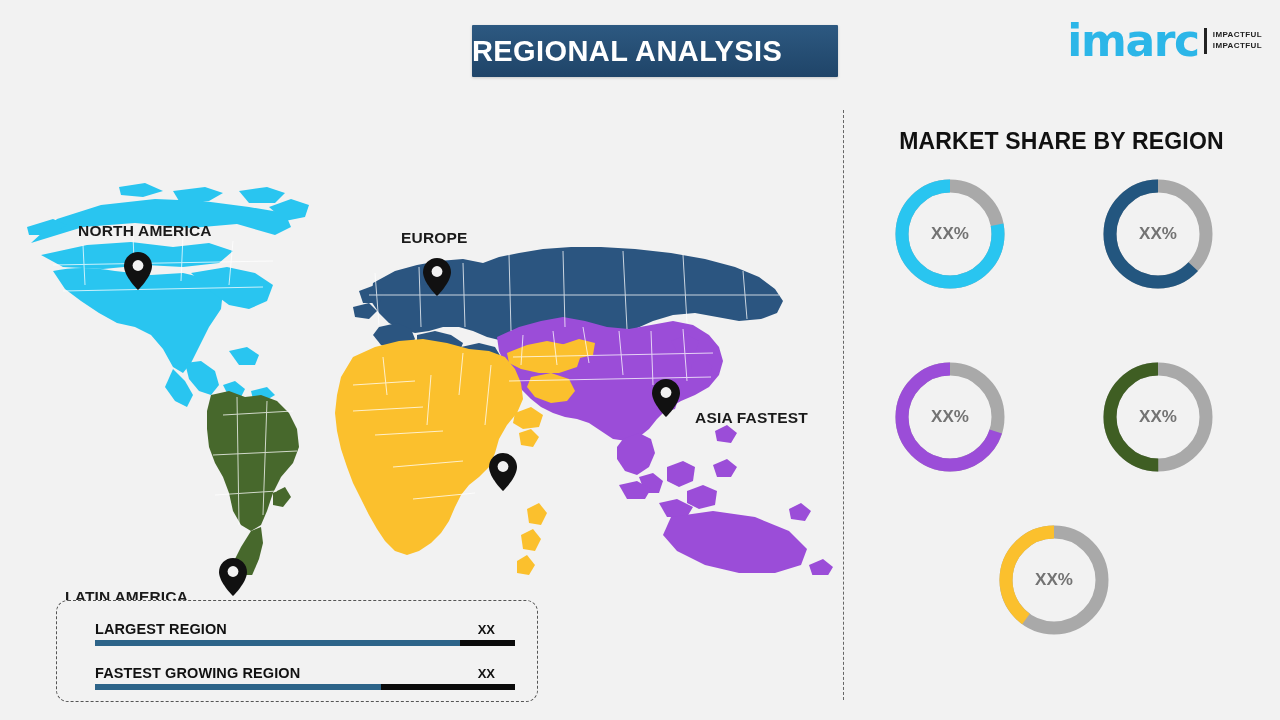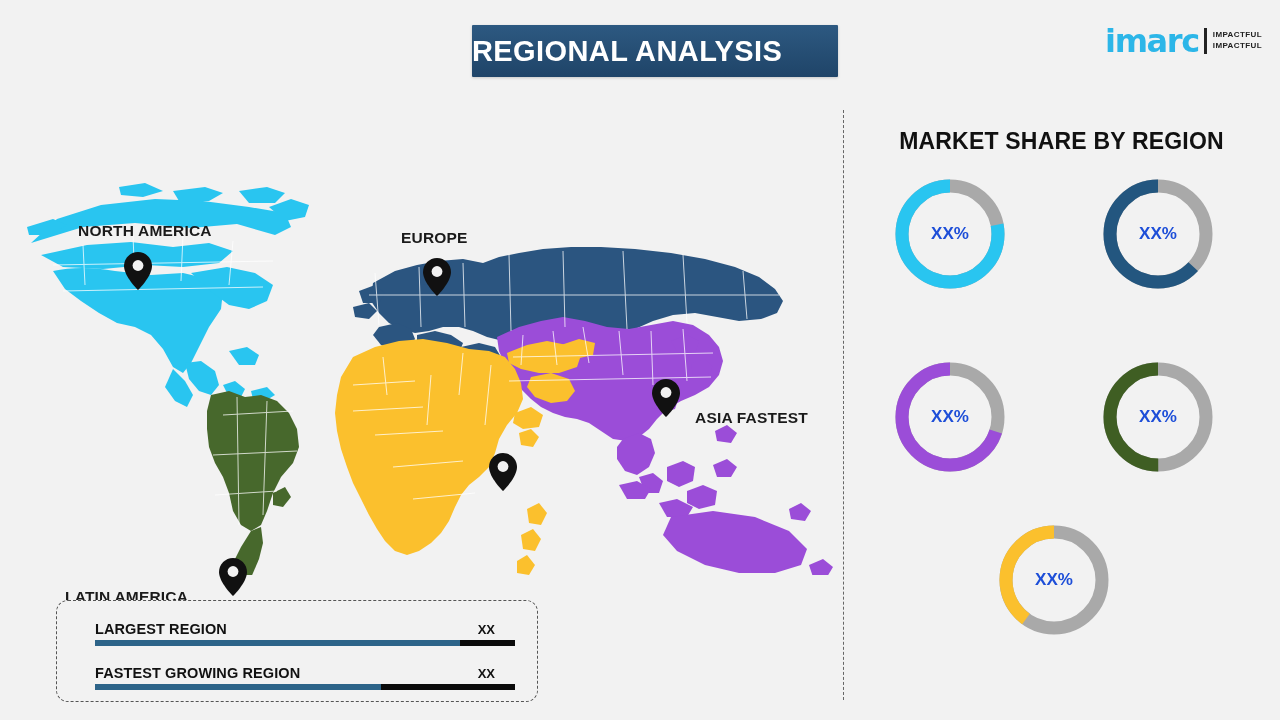--- a/index.html
+++ b/index.html
@@ -23,21 +23,21 @@
   }
   #title-banner span{
     color:#fff; font-size:29px; font-weight:bold; letter-spacing:.4px;
   }
 
   #logo{
     position:absolute; right:18px; top:22px;
     display:flex; align-items:center; height:38px;
   }
   #logo .mark{
-    font-size:32px; font-weight:bold; color:#2cb6e8;
+    font-size:44px; font-weight:bold; color:#2cb6e8;
     letter-spacing:-1.4px; line-height:1; position:relative;
     font-family:"DejaVu Sans", sans-serif;
   }
   #logo .bar{
     width:3px; height:26px; background:#222; margin:0 6px 0 5px;
   }
   #logo .tag{
     font-size:8px; font-weight:bold; line-height:1.35; color:#222;
     letter-spacing:.4px;
   }
@@ -100,21 +100,21 @@
   #share-title{
     position:absolute; left:0; top:26px; width:437px;
     text-align:center; font-size:23px; font-weight:bold;
     color:#111; letter-spacing:.2px;
   }
   .donut{ position:absolute; width:120px; height:120px; }
   .donut svg{ display:block; }
   .donut .pct{
     position:absolute; left:0; top:0; width:120px; height:120px;
     display:flex; align-items:center; justify-content:center;
-    font-size:17px; font-weight:bold; color:#1d4ed8;
+    font-size:17px; font-weight:bold; color:#737373;
   }
   #donut-0{ left:47px;  top:72px; }
   #donut-1{ left:255px; top:72px; }
   #donut-2{ left:47px;  top:255px; }
   #donut-3{ left:255px; top:255px; }
   #donut-4{ left:151px; top:418px; }
 </style>
 </head>
 <body>
 

